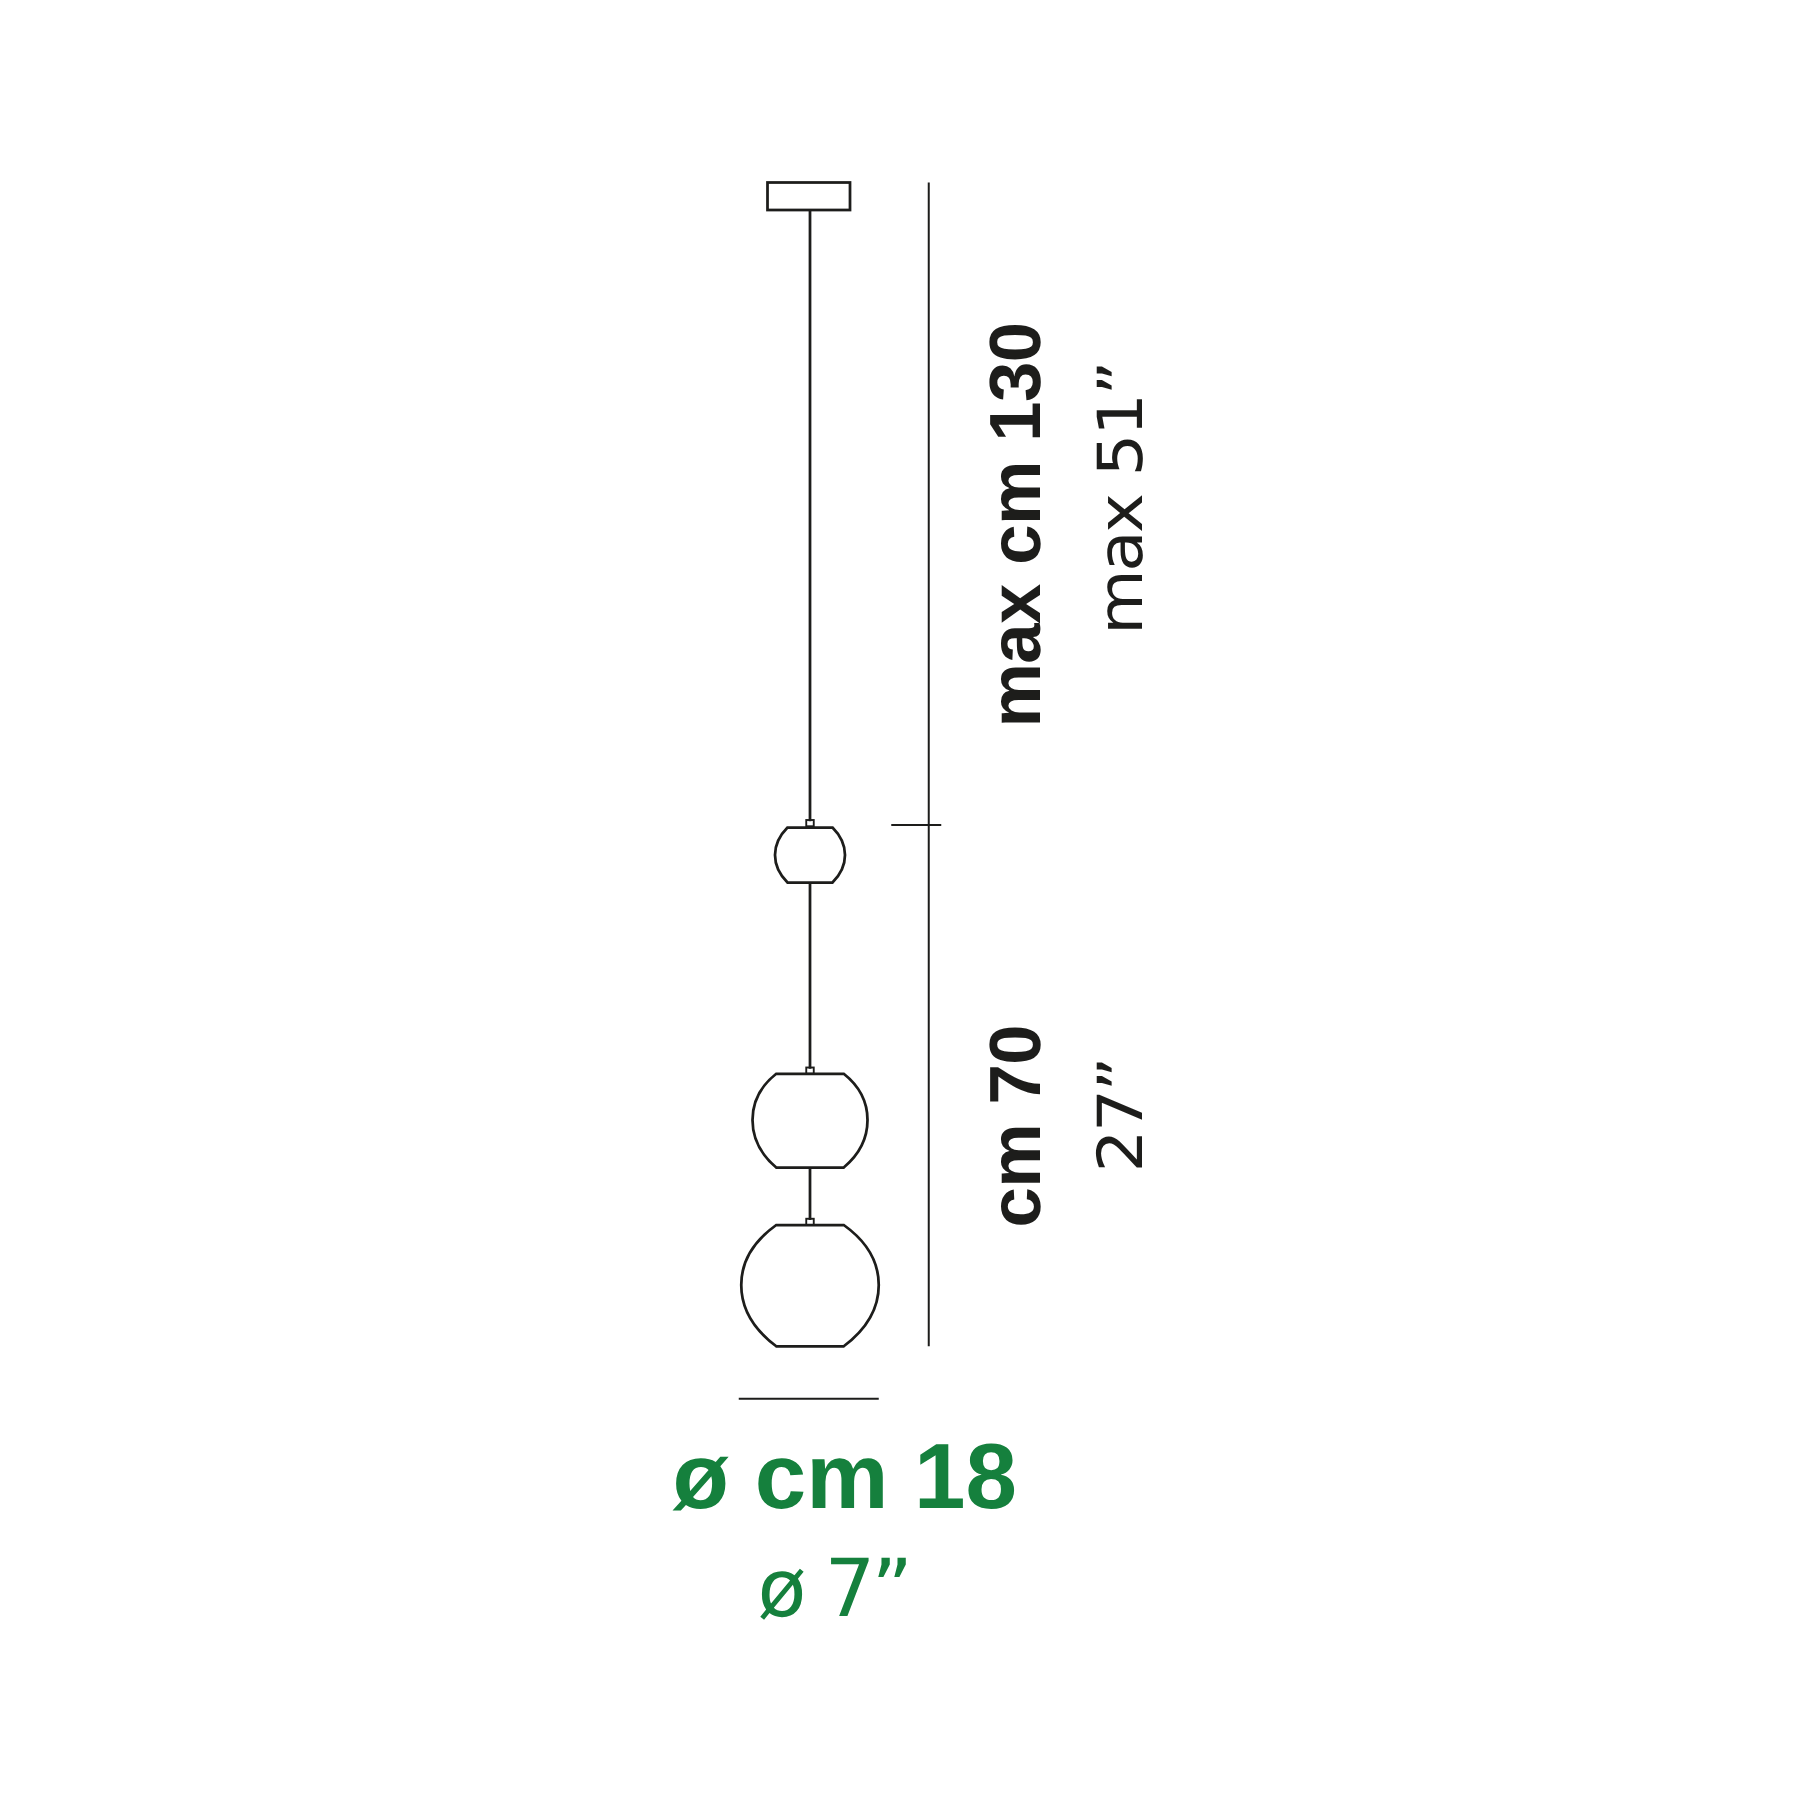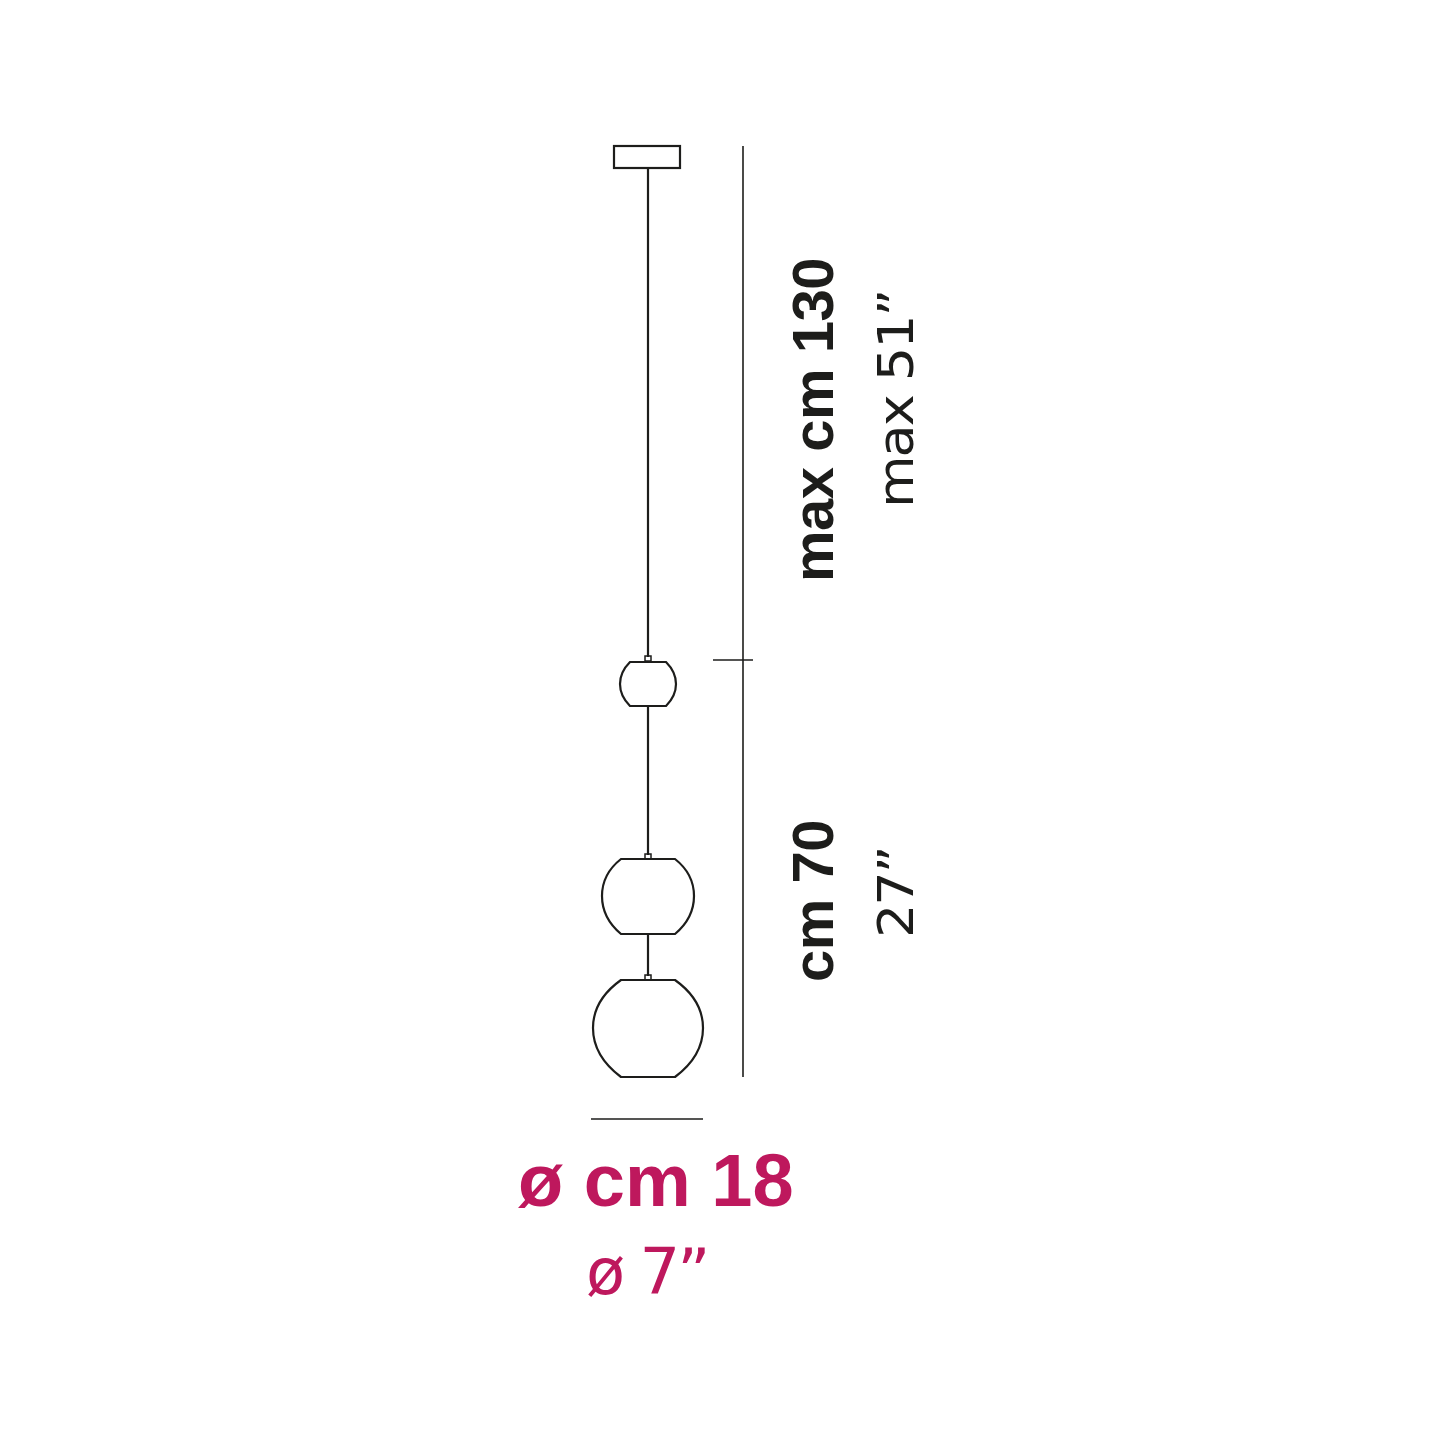--- a/index.html
+++ b/index.html
@@ -1,21 +1,21 @@
 <!DOCTYPE html>
 <html><head>
 <meta charset="utf-8">
 <style>
   html, body { margin:0; padding:0; background:#ffffff; }
   body { width:1445px; height:1445px; position:relative; overflow:hidden; }
   svg.drawing { position:absolute; left:0; top:0; }
   .vtext { position:absolute; transform-origin:0 0; transform:rotate(-90deg); white-space:nowrap; color:#1d1d1b; line-height:1; }
   .bold { font-family:"Liberation Sans", sans-serif; font-weight:bold; font-size:58px; letter-spacing:-0.5px; }
   .light { font-family:"DejaVu Sans", sans-serif; font-weight:normal; font-size:54px; letter-spacing:-2px; transform:rotate(-90deg) scaleY(0.92); }
-  .htext { position:absolute; white-space:nowrap; color:#be185d; line-height:1; }
+  .htext { position:absolute; white-space:nowrap; color:#15803d; line-height:1;margin-left:20px; }
   .hbold { font-family:"Liberation Sans", sans-serif; font-weight:bold; font-size:74px; }
   .hlight { font-family:"DejaVu Sans", sans-serif; font-weight:normal; font-size:64px; letter-spacing:-3px;text-align:center; }
 </style>
 </head>
 <body>
 
 <svg class="drawing" width="1445" height="1445" viewBox="0 0 1445 1445">
   <g fill="none" stroke="#1d1d1b" stroke-width="2.2">
 
     <rect x="614" y="146" width="66" height="22"></rect>

